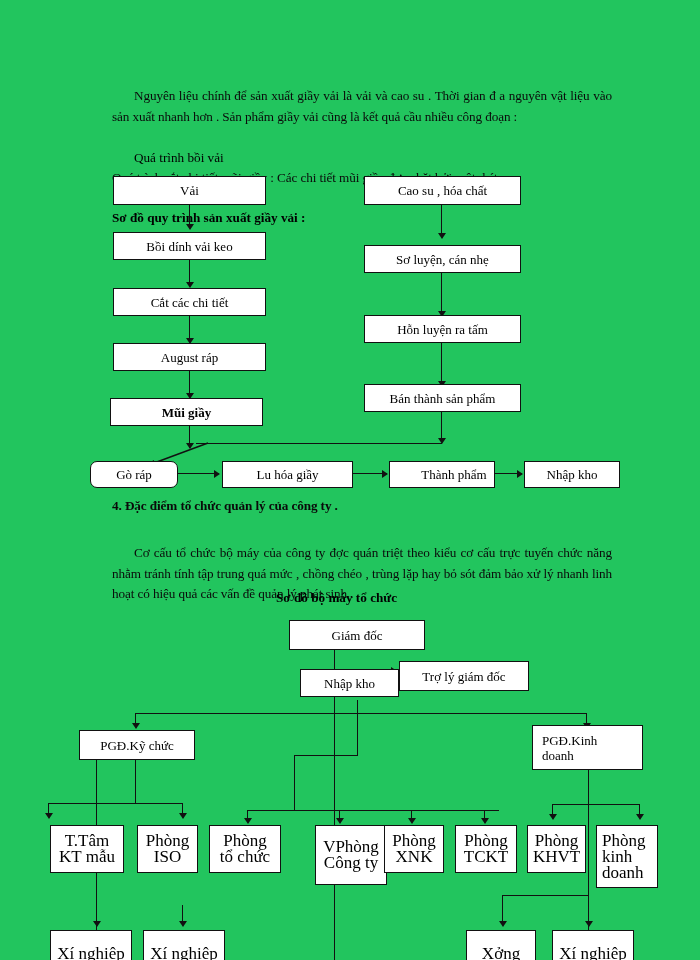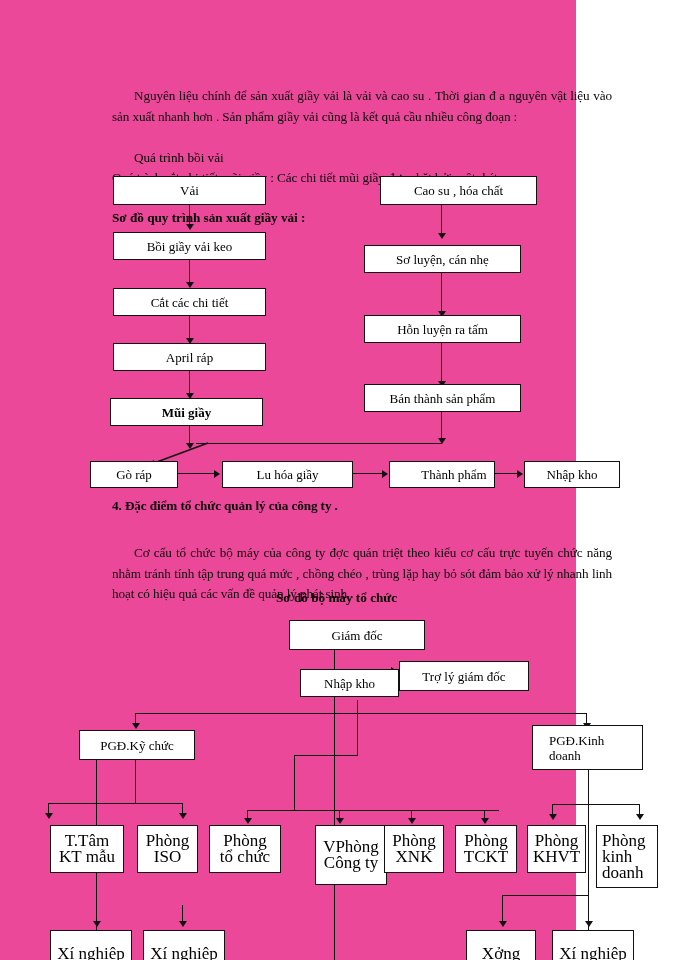--- a/index.html
+++ b/index.html
@@ -13,23 +13,23 @@
     position: relative;
     overflow: hidden;
     font-family: "Liberation Serif", "DejaVu Serif", serif;
     color: #000000;
   }
 
   
   #page {
     position: absolute;
     left: 0; top: 0;
-    width: 576px;
+    width: 700px;
     height: 960px;
-    background: #ec4899;
+    background: #22c55e;
   }
 
   
   .para {
     position: absolute;
     font-size: 13.2px;
     line-height: 20.5px;
     text-align: justify;
     color: #0a0a0a;
     letter-spacing: -0.1px;
@@ -110,36 +110,36 @@
   <div class="para indent" style="left:112px; top:86px; width:500px;">Nguyên liệu chính để sản xuất giầy vải là vải và cao su . Thời gian đ a nguyên vật liệu vào sản xuất nhanh hơn . Sản phẩm giầy vải cũng là kết quả cầu nhiều công đoạn :</div>
 
   <div class="line-label" style="left:134px; top:148px;">Quá trình bồi vải</div>
 
   <div class="para" style="left:112px; top:168px; width:500px;">Quá trình cắt chi tiết mũi giầy : Các chi tiết mũi giầy đợc     chặt bởi một d                          ét .</div>
 
   <div class="line-label bold" style="left:112px; top:208px;">Sơ đồ quy trình sản xuất giầy vải :</div>
 
   <div class="box" style="left:113px; top:176px; width:153px; height:29px;">Vải</div>
 
-  <div class="box" style="left:380px; top:176px; width:157px; height:29px;text-align:center;">Cao su , hóa chất</div>
+  <div class="box" style="left:364px; top:176px; width:157px; height:29px;text-align:center;">Cao su , hóa chất</div>
 
   <div class="vline" style="left:189px; top:205px; height:23px;"></div>
   <div class="arrow-down" style="left:185.5px; top:224px;"></div>
 
-  <div class="box" style="left:113px; top:232px; width:153px; height:28px;">Bồi giầy vải keo</div>
+  <div class="box" style="left:113px; top:232px; width:153px; height:28px;">Bồi dính vải keo</div>
 
   <div class="vline" style="left:189px; top:260px; height:26px;"></div>
   <div class="arrow-down" style="left:185.5px; top:282px;"></div>
 
   <div class="box" style="left:113px; top:288px; width:153px; height:28px;">Cắt các chi tiết</div>
 
   <div class="vline" style="left:189px; top:316px; height:26px;"></div>
   <div class="arrow-down" style="left:185.5px; top:338px;"></div>
 
-  <div class="box" style="left:113px; top:343px; width:153px; height:28px;">April ráp</div>
+  <div class="box" style="left:113px; top:343px; width:153px; height:28px;">August ráp</div>
 
   <div class="vline" style="left:189px; top:371px; height:26px;"></div>
   <div class="arrow-down" style="left:185.5px; top:393px;"></div>
 
   <div class="box" style="left:110px; top:398px; width:153px; height:28px;font-weight:bold;">Mũi giầy</div>
 
   <div class="vline" style="left:189px; top:426px; height:22px;"></div>
   <div class="arrow-down" style="left:185.5px; top:443px;"></div>
 
   <div class="vline" style="left:441px; top:205px; height:32px;"></div>
@@ -160,21 +160,21 @@
   <div class="vline" style="left:441px; top:412px; height:30px;"></div>
   <div class="arrow-down" style="left:437.5px; top:438px;"></div>
 
   <div class="hline" style="left:196px; top:443px; width:246px;"></div>
 
   <svg class="diag" style="left:130px; top:440px;" width="80" height="32" viewBox="0 0 80 32">
     <line x1="78" y1="3" x2="16" y2="26" stroke="#111111" stroke-width="1.4"></line>
     <polygon points="10,28 24,20 23,29" fill="#111111"></polygon>
   </svg>
 
-  <div class="box" style="left:90px; top:461px; width:88px; height:27px;">Gò ráp</div>
+  <div class="box" style="left:90px; top:461px; width:88px; height:27px;border-radius:7px;">Gò ráp</div>
 
   <div class="hline" style="left:178px; top:473px; width:41px;"></div>
   <div class="arrow-right" style="left:214px; top:469.5px;"></div>
 
   <div class="box" style="left:222px; top:461px; width:131px; height:27px;">Lu   hóa giầy</div>
 
   <div class="hline" style="left:353px; top:473px; width:34px;"></div>
   <div class="arrow-right" style="left:382px; top:469.5px;"></div>
 
   <div class="box" style="left:389px; top:461px; width:106px; height:27px;padding-left:27px;">Thành phẩm</div>
@@ -202,21 +202,21 @@
   <div class="box" style="left:399px; top:661px; width:130px; height:30px;">Trợ lý giám đốc</div>
 
   <div class="hline" style="left:135px; top:713px; width:452px;"></div>
   <div class="vline" style="left:135px; top:713px; height:14px;"></div>
   <div class="arrow-down" style="left:131.5px; top:723px;"></div>
   <div class="vline" style="left:586px; top:713px; height:14px;"></div>
   <div class="arrow-down" style="left:582.5px; top:723px;"></div>
 
   <div class="box" style="left:79px; top:730px; width:116px; height:30px;">PGĐ.Kỹ chức</div>
 
-  <div class="box" style="left:532px; top:725px; width:111px; height:45px; justify-content:flex-start; text-align:left; padding-left:16px;">PGĐ.Kinh
+  <div class="box" style="left:532px; top:725px; width:111px; height:45px; justify-content:flex-start; text-align:left; padding-left:9px;">PGĐ.Kinh
 doanh</div>
 
   <div class="vline" style="left:135px; top:760px; height:44px;"></div>
   <div class="hline" style="left:48px; top:803px; width:135px;"></div>
   <div class="vline" style="left:48px; top:803px; height:14px;"></div>
   <div class="arrow-down" style="left:44.5px; top:813px;"></div>
   <div class="vline" style="left:182px; top:803px; height:14px;"></div>
   <div class="arrow-down" style="left:178.5px; top:813px;"></div>
 
   <div class="vline" style="left:294px; top:755px; height:28px;"></div>

